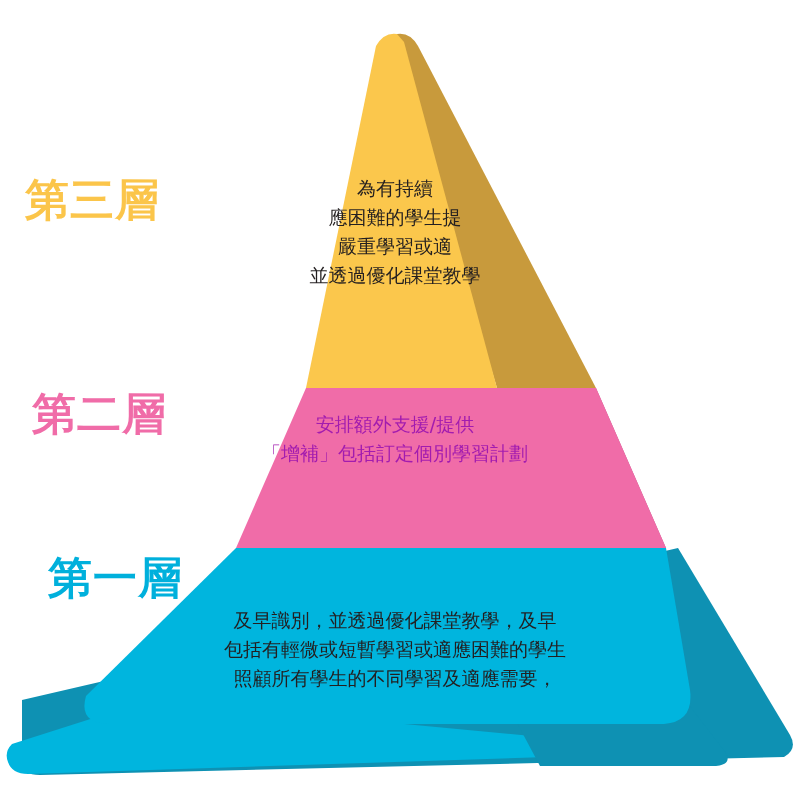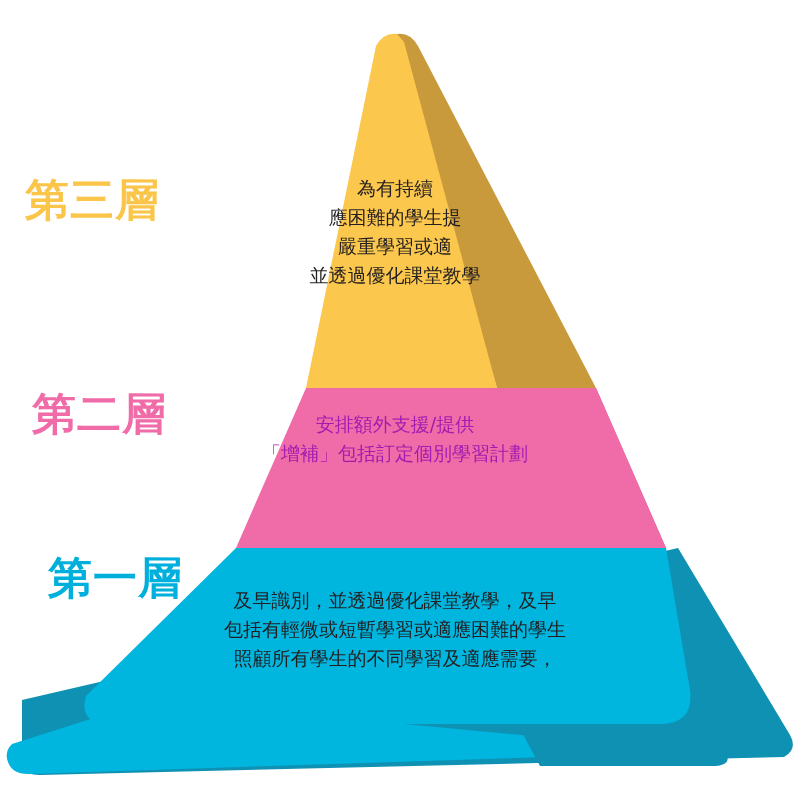--- a/index.html
+++ b/index.html
@@ -70,21 +70,21 @@
     top: 174px;
     width: 420px;
   }
   #tier-body-2 {
     left: 150px;
     top: 410px;
     width: 490px;
   }
   #tier-body-1 {
     left: 100px;
-    top: 586px;
+    top: 606px;
     width: 590px;
   }
 </style>
 </head>
 <body>
 
 <div id="stage" style="background: rgb(255, 255, 255);">
 
   <svg id="pyramid-svg" viewBox="0 0 801 801">
 

